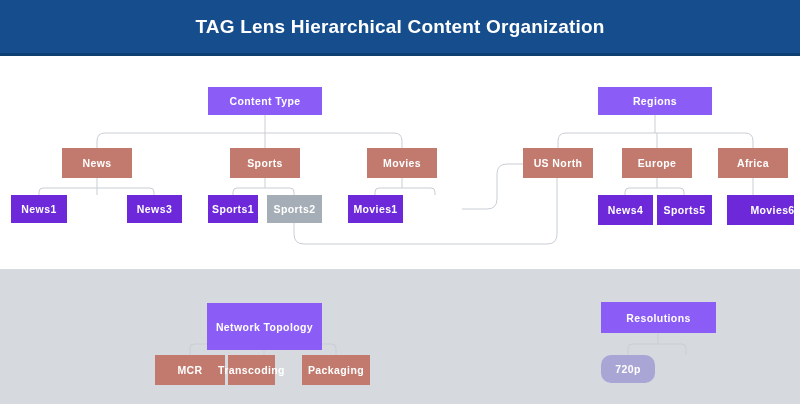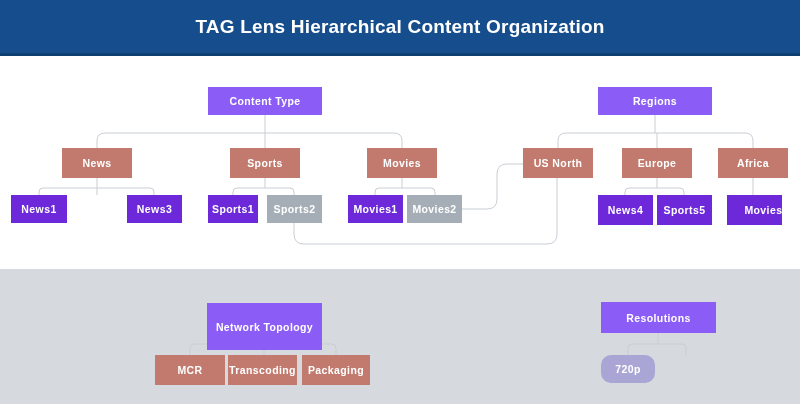--- a/index.html
+++ b/index.html
@@ -82,31 +82,30 @@
 
   <div class="node root" style="left:208px;top:87px;width:114px;height:28px;">Content Type</div>
   <div class="node cat" style="left:62px;top:148px;width:70px;height:30px;">News</div>
   <div class="node cat" style="left:230px;top:148px;width:70px;height:30px;">Sports</div>
   <div class="node cat" style="left:367px;top:148px;width:70px;height:30px;">Movies</div>
   <div class="node leaf" style="left:11px;top:195px;width:56px;height:28px;">News1</div>
   <div class="node leaf" style="left:127px;top:195px;width:55px;height:28px;">News3</div>
   <div class="node leaf" style="left:208px;top:195px;width:50px;height:28px;">Sports1</div>
   <div class="node gray" style="left:267px;top:195px;width:55px;height:28px;">Sports2</div>
   <div class="node leaf" style="left:348px;top:195px;width:55px;height:28px;">Movies1</div>
-  <div class="node gray" style="left:407px;top:195px;width:55px;height:28px;">Movies2</div>
 
   <div class="node root" style="left:598px;top:87px;width:114px;height:28px;">Regions</div>
   <div class="node cat" style="left:523px;top:148px;width:70px;height:30px;">US North</div>
   <div class="node cat" style="left:718px;top:148px;width:70px;height:30px;">Africa</div>
   <div class="node cat" style="left:622px;top:148px;width:70px;height:30px;">Europe</div>
   <div class="node leaf" style="left:598px;top:195px;width:55px;height:30px;">News4</div>
   <div class="node leaf" style="left:657px;top:195px;width:55px;height:30px;">Sports5</div>
-  <div class="node leaf" style="left:727px;top:195px;width:55px;height:30px;padding-left:24px;">Movies6</div>
+  <div class="node leaf" style="left:727px;top:195px;width:67px;height:30px;padding-left:24px;">Movies6</div>
 
   <div class="node root" style="left:207px;top:303px;width:115px;height:47px;">Network Topology</div>
   <div class="node cat" style="left:155px;top:355px;width:70px;height:30px;">MCR</div>
-  <div class="node cat" style="left:228px;top:355px;width:69px;height:30px;">Transcoding</div>
+  <div class="node cat" style="left:228px;top:355px;width:47px;height:30px;">Transcoding</div>
   <div class="node cat" style="left:302px;top:355px;width:68px;height:30px;">Packaging</div>
 
   <div class="node root" style="left:601px;top:302px;width:115px;height:31px;">Resolutions</div>
   <div class="node lite" style="left:601px;top:355px;width:54px;height:28px;">720p</div>
 
 </div>
 
 </body></html>

